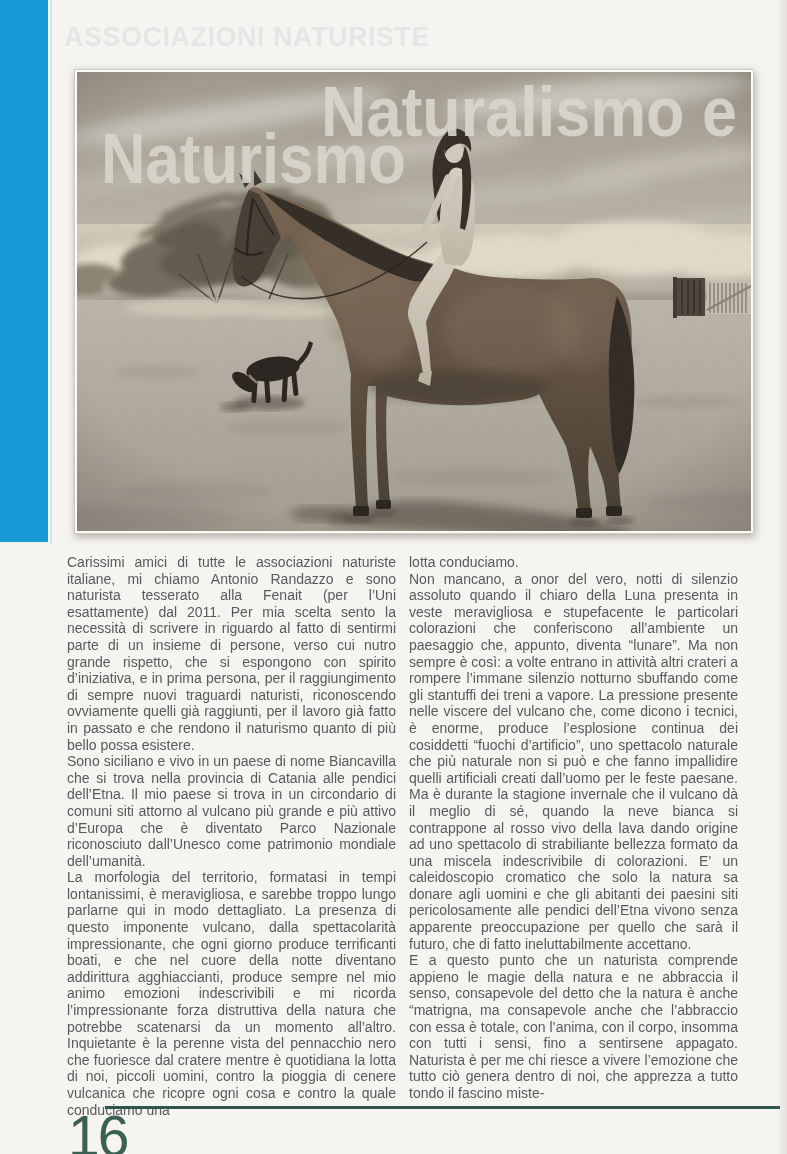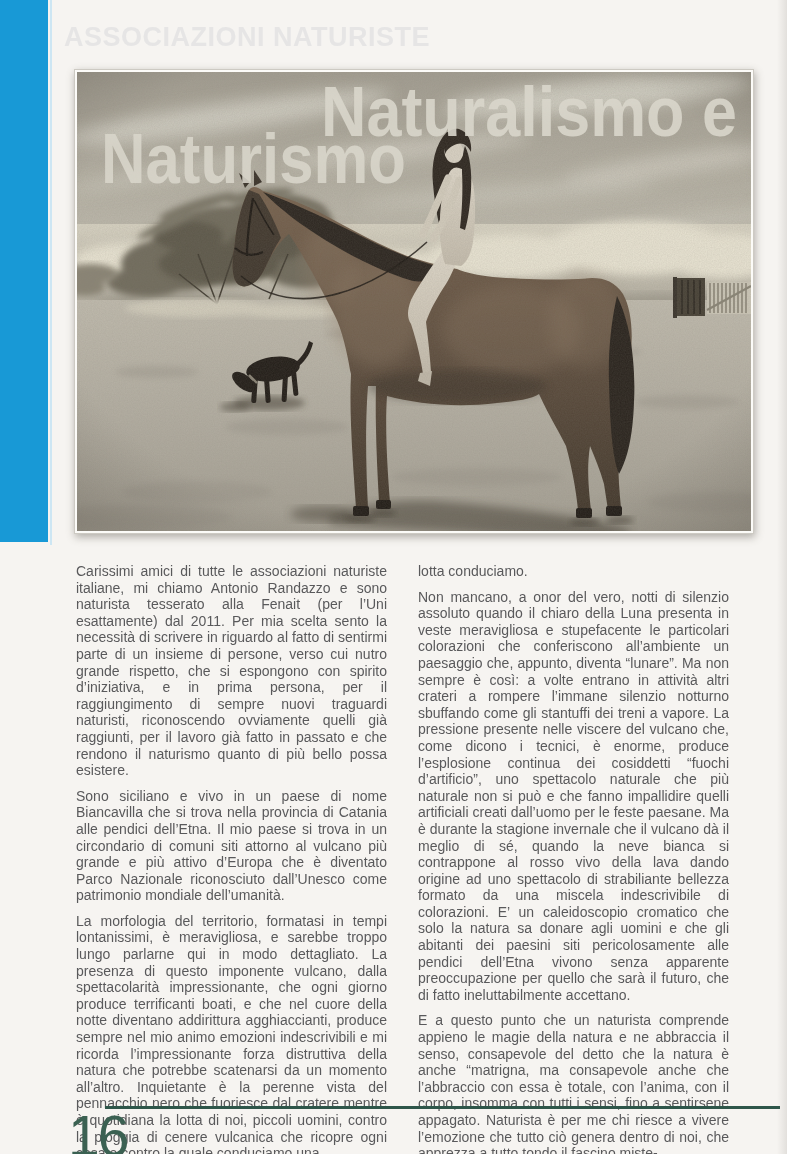--- a/index.html
+++ b/index.html
@@ -30,21 +30,21 @@
     border:1px solid #cdcac3;
     box-shadow:1px 3px 8px rgba(88,84,76,0.45);
   }
   .photo-frame svg{display:block;}
   .article{
     position:absolute;left:67px;top:554px;width:672px;
     display:flex;gap:13px;
     color:#59595b;
   }
   .col{width:329px;font-size:14px;line-height:16.6px;text-align:justify;}
-  .col p{margin:9px;padding:0;}
+  .col p{margin:0;padding:0;}
   .footer-number{
     position:absolute;left:68px;top:1108px;
     font-size:57px;line-height:1;letter-spacing:-2px;
     color:var(--accent-green,#3b6152);
   }
   .footer-line{
     position:absolute;left:105px;top:1106px;width:675px;height:3px;
     background:var(--accent-green-dark,#2e564a);
   }
   .right-edge-shade{

